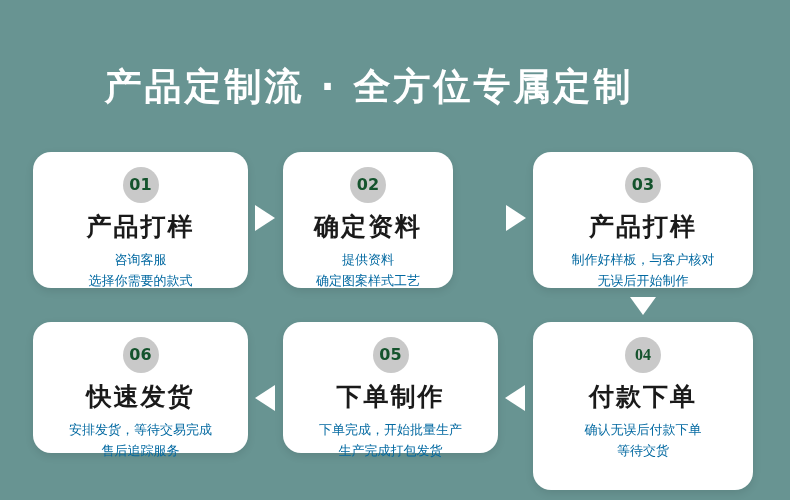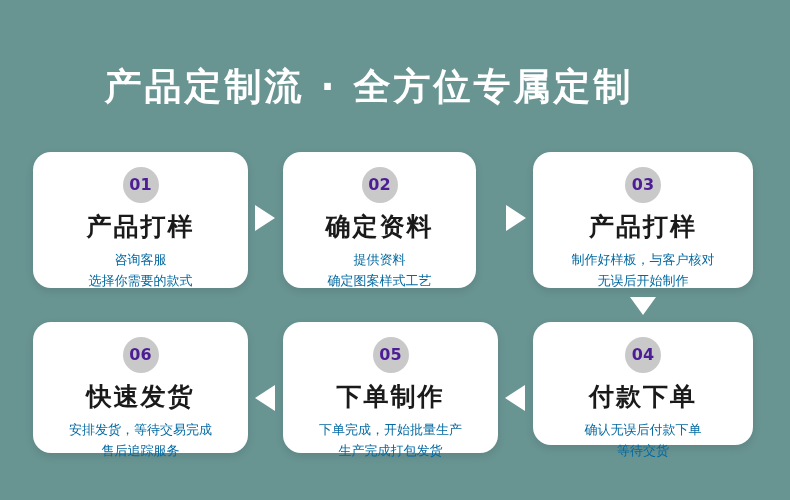--- a/index.html
+++ b/index.html
@@ -25,21 +25,21 @@
     position: absolute;
     background: #ffffff;
     border-radius: 18px;
     text-align: center;
     box-shadow: 0 3px 8px rgba(0,0,0,0.10);
   }
   .badge {
     width: 36px; height: 36px;
     border-radius: 50%;
     background: #c9c9c9;
-    color: #4c1d95;
+    color: #14532d;
     font-size: 16px;
     font-weight: bold;
     line-height: 36px;
     margin: 15px auto 0 auto;
   }
   .card-title {
     font-size: 25px;
     font-weight: bold;
     color: #1a1a1a;
     letter-spacing: 2px;
@@ -77,21 +77,21 @@
   <div class="badge">01</div>
   <div class="card-title">产品打样</div>
   <div class="card-desc">
     <div>咨询客服</div>
     <div>选择你需要的款式</div>
   </div>
 </div>
 
 <div class="arrow arrow-right" style="left:255px; top:205px;"></div>
 
-<div class="card" style="left:283px; top:152px; width:193px; height:136px;text-align:center;">
+<div class="card" style="left:283px; top:152px; width:170px; height:136px;text-align:center;">
   <div class="badge">02</div>
   <div class="card-title">确定资料</div>
   <div class="card-desc">
     <div>提供资料</div>
     <div>确定图案样式工艺</div>
   </div>
 </div>
 
 <div class="arrow arrow-right" style="left:506px; top:205px;"></div>
 
@@ -121,20 +121,20 @@
   <div class="badge">05</div>
   <div class="card-title">下单制作</div>
   <div class="card-desc">
     <div>下单完成，开始批量生产</div>
     <div>生产完成打包发货</div>
   </div>
 </div>
 
 <div class="arrow arrow-left" style="left:505px; top:385px;"></div>
 
-<div class="card" style="left:533px; top:322px; width:220px; height:123px;">
+<div class="card" style="left:533px; top:322px; width:220px; height:168px;font-family:Liberation Serif, serif;">
   <div class="badge">04</div>
   <div class="card-title">付款下单</div>
   <div class="card-desc">
     <div>确认无误后付款下单</div>
     <div>等待交货</div>
   </div>
 </div>
 
 </body></html>

